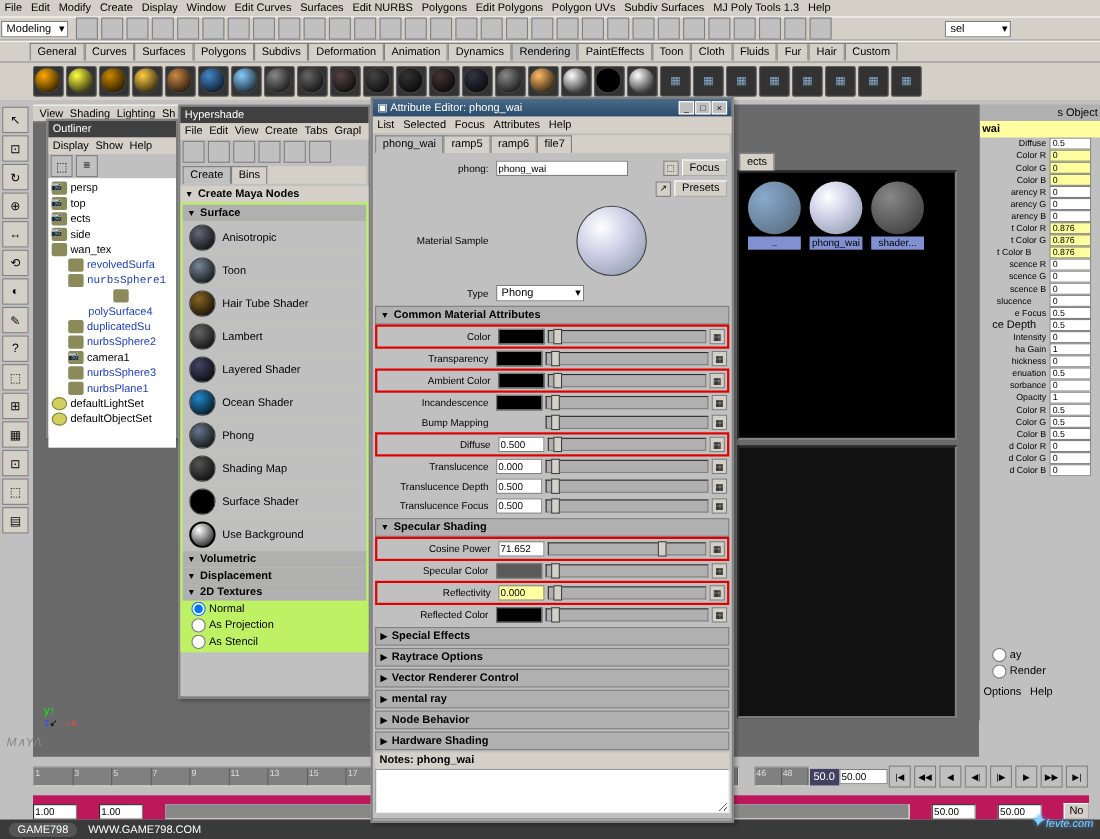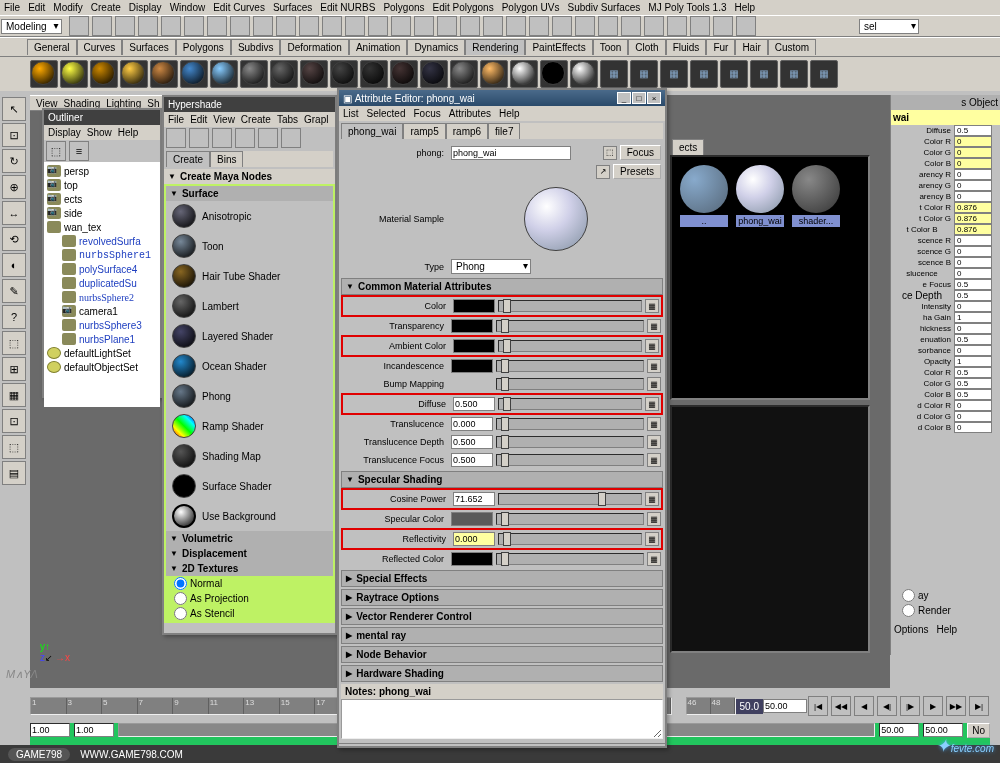--- a/index.html
+++ b/index.html
@@ -57,21 +57,21 @@
 .right-panel .val{width:38px;background:#fff;border:1px solid #808080;padding:0 2px;font-size:8px}
 .right-panel .val.yellow{background:#ffffa0}
 .hs-swatch{position:absolute;left:670px;top:155px;width:200px;height:245px;background:#000;border:2px inset #808080}
 .hs-swatch2{position:absolute;left:670px;top:405px;width:200px;height:248px;background:#111;border:2px inset #808080}
 .swatch-item{display:inline-block;text-align:center;margin:4px;vertical-align:top}
 .swatch-ball{width:48px;height:48px;border-radius:50%}
 .swatch-lbl{background:#8090d0;color:#000;font-size:9px;padding:1px;margin-top:2px}
 .timeline{position:absolute;bottom:42px;left:30px;right:10px;height:30px;background:#c0c0c0;display:flex;align-items:center;font-size:9px}
 .timeline-track{flex:1;height:18px;background:#808080;border:1px inset;position:relative;display:flex}
 .tick{flex:1;border-right:1px solid #606060;font-size:8px;color:#ddd;padding-left:1px}
-.cmdline{position:absolute;bottom:18px;left:30px;right:10px;height:22px;background:#22c55e;display:flex;align-items:flex-start;gap:4px}
+.cmdline{position:absolute;bottom:18px;left:30px;right:10px;height:22px;background:#be185d;display:flex;align-items:flex-end;gap:20px}
 .cmdline input{background:#fff;border:1px inset #808080;padding:1px;font-size:9px}
 .footer{position:absolute;bottom:0;left:0;right:0;height:18px;background:#3a3a3a;color:#fff;display:flex;align-items:center;padding:0 8px;font-size:10px}
 .viewport-bg{position:absolute;left:30px;top:95px;right:110px;bottom:75px;background:#6a6a6a;z-index:-1}
 .watermark{position:absolute;right:6px;bottom:6px;color:#8ad0ff;font-size:18px;font-style:italic;text-shadow:0 0 4px #4af}
 .axis{position:absolute;left:40px;bottom:100px;font-size:9px}
 .axis .y{color:#0f0}.axis .x{color:#f44}.axis .z{color:#44f}
 .maya-logo{position:absolute;left:6px;bottom:82px;color:#888;font-size:11px;font-style:italic}
 </style>
 </head>
 <body>
@@ -245,31 +245,31 @@
         <span>wan_tex</span>
       </div>
       <div class="outliner-item" style="padding-left: 16px;">
         <span class="oico"></span>
         <span style="color: rgb(32, 64, 192);">revolvedSurfa</span>
       </div>
       <div class="outliner-item" style="padding-left: 16px;">
         <span class="oico"></span>
         <span style="color: rgb(32, 64, 192); font-family: Liberation Mono, monospace;">nurbsSphere1</span>
       </div>
-      <div class="outliner-item" style="padding-left: 16px;">
+      <div class="outliner-item" style="padding-left: 16px; flex-direction: column;">
         <span class="oico"></span>
         <span style="color: rgb(32, 64, 192);">polySurface4</span>
       </div>
       <div class="outliner-item" style="padding-left: 16px;">
         <span class="oico"></span>
         <span style="color: rgb(32, 64, 192);">duplicatedSu</span>
       </div>
       <div class="outliner-item" style="padding-left: 16px;">
         <span class="oico"></span>
-        <span style="color: rgb(32, 64, 192); font-family: Liberation Serif, serif;">nurbsSphere2</span>
+        <span style="color: rgb(32, 64, 192);">nurbsSphere2</span>
       </div>
       <div class="outliner-item" style="padding-left: 16px;">
         <span class="oico">📷</span>
         <span>camera1</span>
       </div>
       <div class="outliner-item" style="padding-left: 16px;">
         <span class="oico"></span>
         <span style="color: rgb(32, 64, 192);">nurbsSphere3</span>
       </div>
       <div class="outliner-item" style="padding-left: 16px;">
@@ -335,24 +335,20 @@
           <span class="sphere" style="background: radial-gradient(circle at 35% 30%, rgb(68, 68, 102), rgb(0, 0, 0));"></span>
           <span>Layered Shader</span>
         </div>
         <div class="hs-item">
           <span class="sphere" style="background: radial-gradient(circle at 35% 30%, rgb(34, 136, 204), rgb(0, 0, 0));"></span>
           <span>Ocean Shader</span>
         </div>
         <div class="hs-item">
           <span class="sphere" style="background: radial-gradient(circle at 35% 30%, rgb(102, 119, 136), rgb(0, 0, 0));"></span>
           <span>Phong</span>
-        </div>
-        <div class="hs-item">
-          <span class="sphere" style="background: linear-gradient(45deg, rgb(255, 0, 0), rgb(255, 255, 0), rgb(0, 255, 0), rgb(0, 255, 255), rgb(0, 0, 255));"></span>
-          <span>Ramp Shader</span>
         </div>
         <div class="hs-item">
           <span class="sphere" style="background: radial-gradient(circle at 35% 30%, rgb(85, 85, 85), rgb(0, 0, 0));"></span>
           <span>Shading Map</span>
         </div>
         <div class="hs-item">
           <span class="sphere" style="background: radial-gradient(circle at 35% 30%, rgb(0, 0, 0), rgb(0, 0, 0));"></span>
           <span>Surface Shader</span>
         </div>
         <div class="hs-item">

